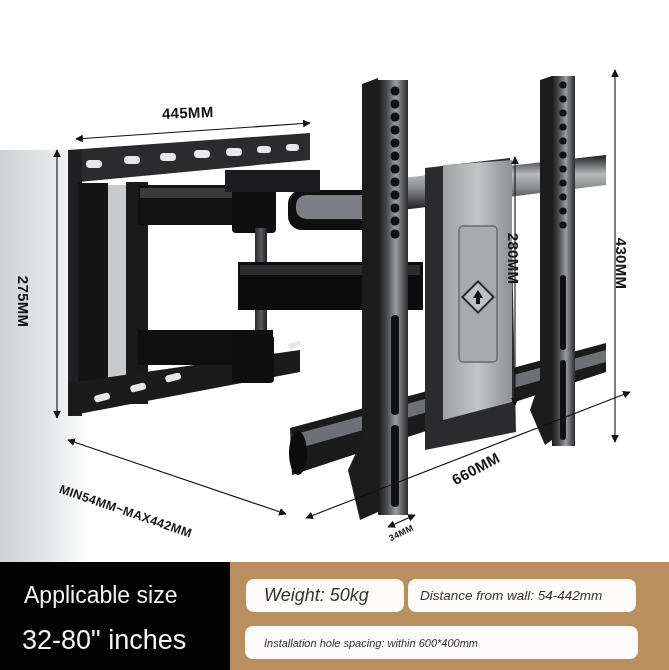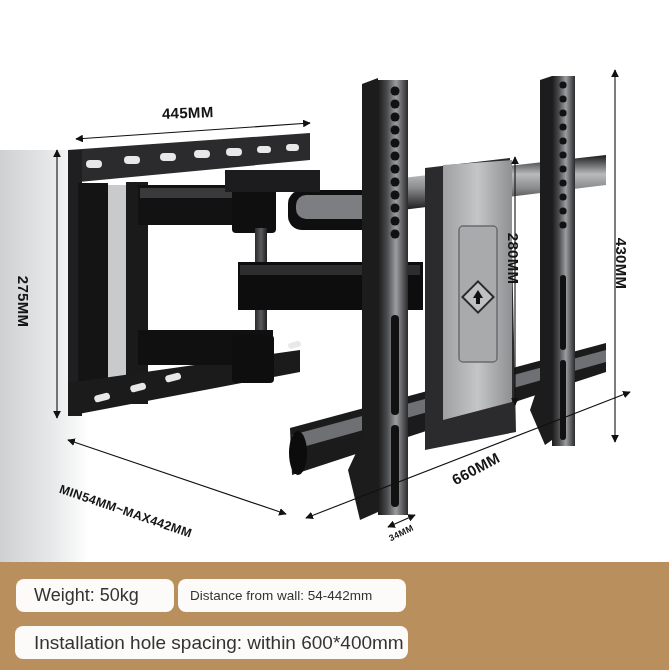--- a/index.html
+++ b/index.html
@@ -14,25 +14,25 @@
   .lbl-280 { left: 488px; top: 250px; transform: rotate(90deg); font-size: 15px; }
   .lbl-430 { left: 596px; top: 255px; transform: rotate(90deg); font-size: 15px; }
   .lbl-660 { left: 450px; top: 460px; transform: rotate(-28deg); font-size: 15px; }
   .lbl-minmax { left: 62px; top: 482px; transform: rotate(19deg); transform-origin: left top; font-size: 12.5px; }
   .lbl-34 { left: 388px; top: 528px; transform: rotate(-26deg); font-size: 9px; }
 
   .info-bar { position: absolute; left: 0; top: 562px; width: 669px; height: 108px; display: flex; }
   .size-panel { width: 230px; height: 108px; background: #020202; position: relative; }
   .size-title { position: absolute; left: 24px; top: 20px; color: #f4f4f4; font-size: 23px; }
   .size-range { position: absolute; left: 22px; top: 63px; color: #f4f4f4; font-size: 27px; }
-  .spec-panel { flex: 1; background: #b98f5e; position: relative; }
+  .spec-panel { flex: 1; background: #b98f5e; position: relative; font-style: italic; }
   .pill { position: absolute; background: #fcfbf9; border-radius: 8px; color: #333; display: flex; align-items: center; }
   .pill-weight { left: 16px; top: 17px; width: 158px; height: 33px; font-size: 18px; padding-left: 18px; box-sizing: border-box; }
   .pill-distance { left: 178px; top: 17px; width: 228px; height: 33px; font-size: 13.5px; padding-left: 12px; box-sizing: border-box; }
-  .pill-spacing { left: 15px; top: 64px; width: 393px; height: 33px; font-size: 19px; padding-left: 19px; box-sizing: border-box; }
+  .pill-spacing { left: 15px; top: 64px; width: 393px; height: 33px; font-size: 11px; padding-left: 19px; box-sizing: border-box; }
 </style>
 </head>
 <body>
 
 <div class="product-area">
   <div class="wall-shadow"></div>
 
   <svg class="illustration" width="669" height="562" viewBox="0 0 669 562">
     <defs>
       <linearGradient id="steel" x1="0" x2="1" y1="0" y2="0">
@@ -174,18 +174,22 @@
   <div class="dim-label lbl-445">445MM</div>
   <div class="dim-label lbl-275">275MM</div>
   <div class="dim-label lbl-280">280MM</div>
   <div class="dim-label lbl-430">430MM</div>
   <div class="dim-label lbl-660">660MM</div>
   <div class="dim-label lbl-minmax">MIN54MM~MAX442MM</div>
   <div class="dim-label lbl-34">34MM</div>
 </div>
 
 <div class="info-bar">
+  <div class="size-panel">
+    <div class="size-title">Applicable size</div>
+    <div class="size-range">32-80" inches</div>
+  </div>
   <div class="spec-panel">
     <div class="pill pill-weight">Weight: 50kg</div>
     <div class="pill pill-distance">Distance from wall: 54-442mm</div>
     <div class="pill pill-spacing">Installation hole spacing: within 600*400mm</div>
   </div>
 </div>
 
 </body></html>

